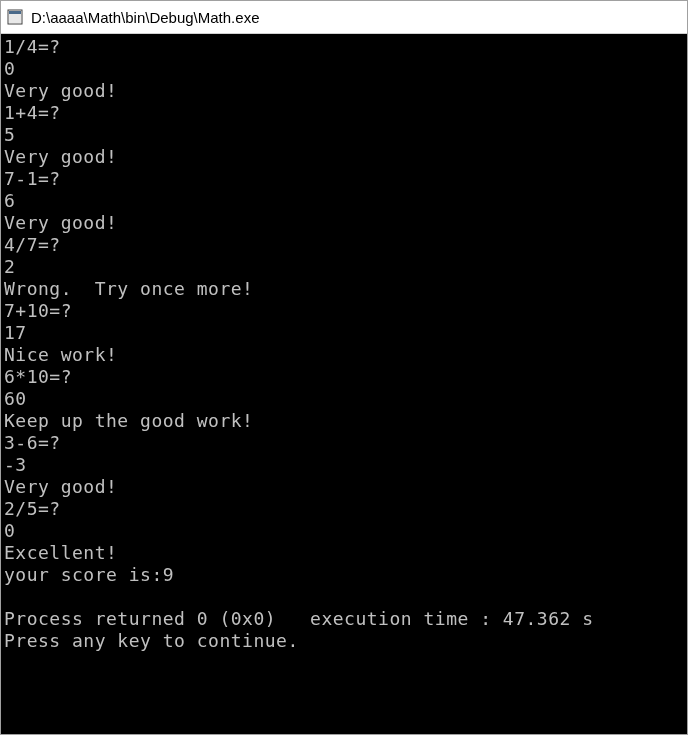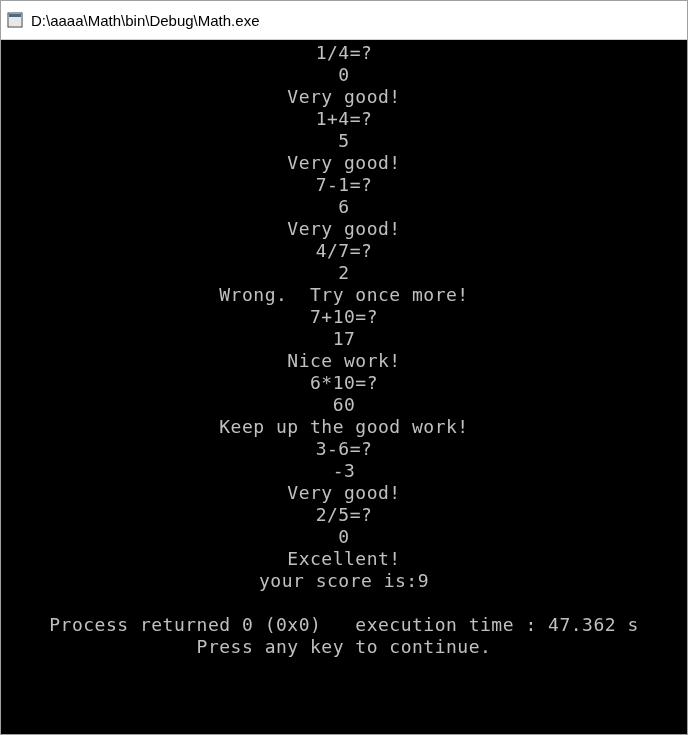--- a/index.html
+++ b/index.html
@@ -15,21 +15,21 @@
       overflow: hidden;
     }
     .window {
       width: 100%;
       height: 100%;
       display: flex;
       flex-direction: column;
       border: 1px solid #a0a0a0;
     }
     .titlebar {
-      height: 39px;
+      height: 33px;
       background: #ffffff;
       display: flex;
       align-items: center;
       padding-left: 6px;
       border-bottom: 1px solid #d0d0d0;
     }
     .titlebar-icon {
       width: 16px;
       height: 16px;
       margin-right: 8px;
@@ -53,21 +53,20 @@
       padding: 2px 3px;
       font-family: "SimSun", "NSimSun", "Consolas", monospace;
       font-size: 18px;
       line-height: 22px;
       white-space: pre;
       overflow: hidden;
       letter-spacing: 0.5px;
     }
     .console-line {
       display: block;
-      text-align: center;
     }
   </style>
 </head>
 <body>
 
 <div class="window">
   <div class="titlebar">
     <span class="titlebar-icon">
       <svg viewBox="0 0 16 16">
         <rect x="1" y="1" width="14" height="14" fill="none" stroke="#404040" stroke-width="1"></rect>

